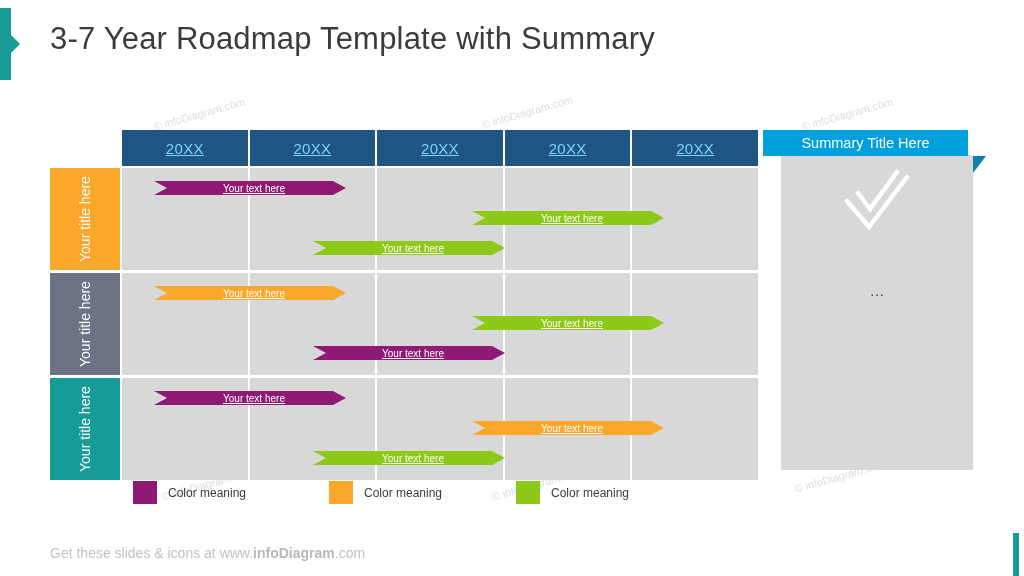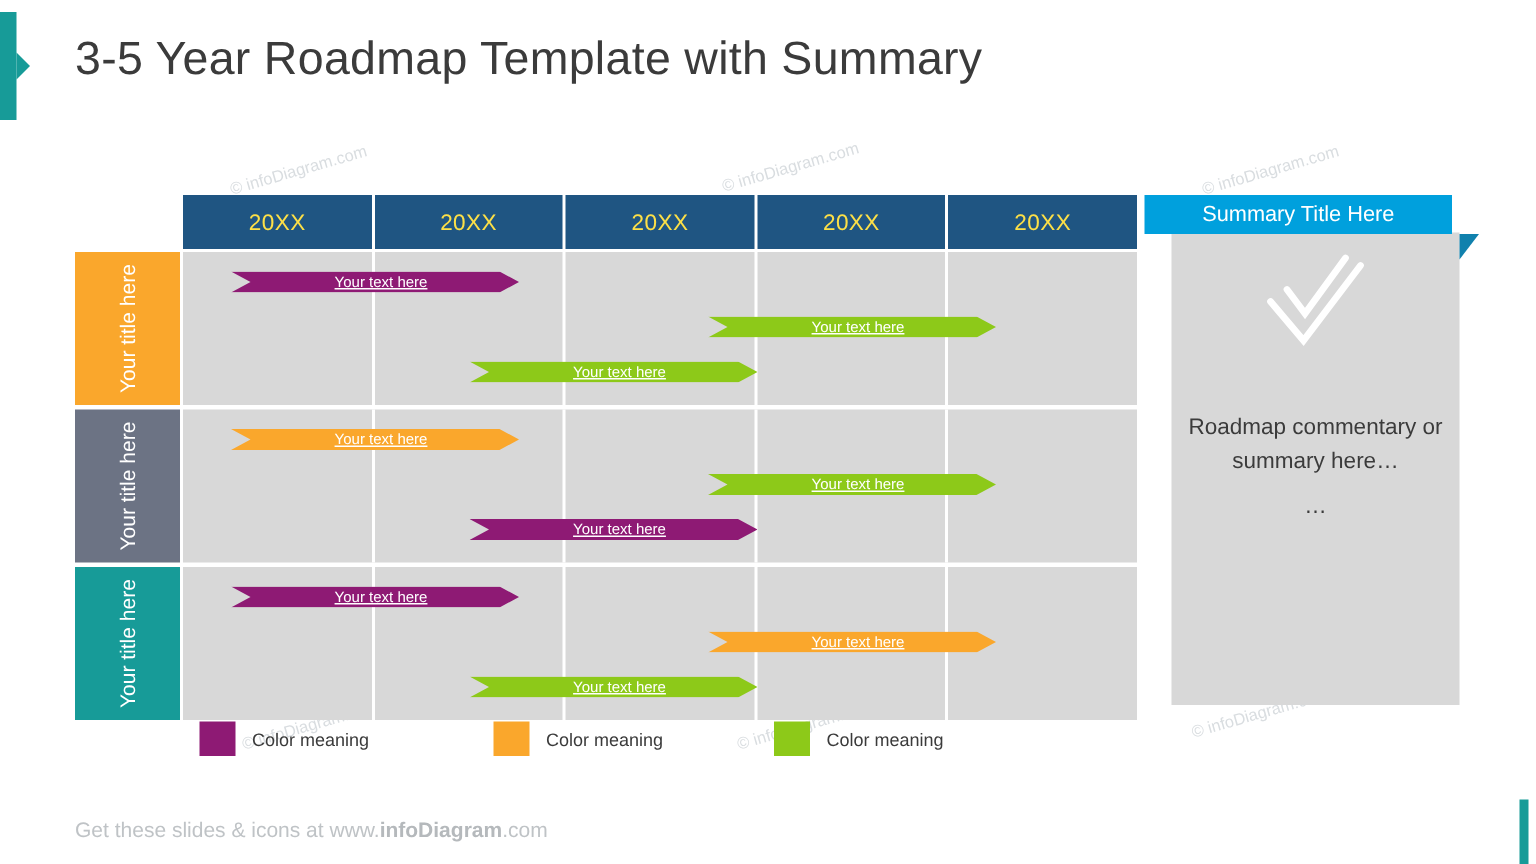--- a/index.html
+++ b/index.html
@@ -67,27 +67,28 @@
     position: absolute;
     left: 0;
     top: 0;
     width: 636px;
     height: 36px;
     display: flex;
   }
   .year-cell {
     flex: 1 1 0;
     background: #1f5582;
-    color: #fde047;
+    color: #7dd3fc;
     font-size: 15px;
     display: flex;
     align-items: center;
     justify-content: center;
     margin-right: 2px;
     letter-spacing: 0.3px;
+    text-decoration: underline;
   }
   .year-cell:last-child { margin-right: 0; }
 
   .band {
     position: absolute;
     left: 0;
     width: 636px;
     background: #d8d8d8;
   }
   .band .colgrid {
@@ -231,21 +232,21 @@
     width: 6px;
     height: 43px;
     background: #179b98;
   }
 </style>
 </head>
 <body>
 
 <div id="accent-bar"></div>
 <div id="accent-notch"></div>
-<div id="slide-title">3-5 Year Roadmap Template with Summary</div>
+<div id="slide-title">3-7 Year Roadmap Template with Summary</div>
 
 <div class="wm" style="left:152px; top:108px;">© infoDiagram.com</div>
 <div class="wm" style="left:480px; top:106px;">© infoDiagram.com</div>
 <div class="wm" style="left:800px; top:108px;">© infoDiagram.com</div>
 <div class="wm" style="left:160px; top:478px;">© infoDiagram.com</div>
 <div class="wm" style="left:490px; top:478px;">© infoDiagram.com</div>
 <div class="wm" style="left:793px; top:470px;">© infoDiagram.com</div>
 
 <div id="roadmap">
 
@@ -307,21 +308,20 @@
 </div>
 
 <div id="summary">
   <div id="check-icon">
     <svg width="76" height="70" viewBox="0 0 76 70" fill="none" xmlns="http://www.w3.org/2000/svg">
       <path d="M8 32 L30 58 L68 8" stroke="#ffffff" stroke-width="4.5" stroke-linecap="round" fill="none"></path>
       <path d="M19 24 L31 40 L58 3" stroke="#ffffff" stroke-width="4.5" stroke-linecap="round" fill="none"></path>
     </svg>
   </div>
   <div id="summary-text">
-    <div>Roadmap commentary or summary here…</div>
     <div id="summary-dots">…</div>
   </div>
 </div>
 <div id="summary-banner">Summary Title Here</div>
 <div id="summary-fold"></div>
 
 <div id="legend">
   <div class="legend-item" style="left:0px;">
     <div class="legend-swatch" style="background:#8e1a74;"></div>
     <div class="legend-label">Color meaning</div>

